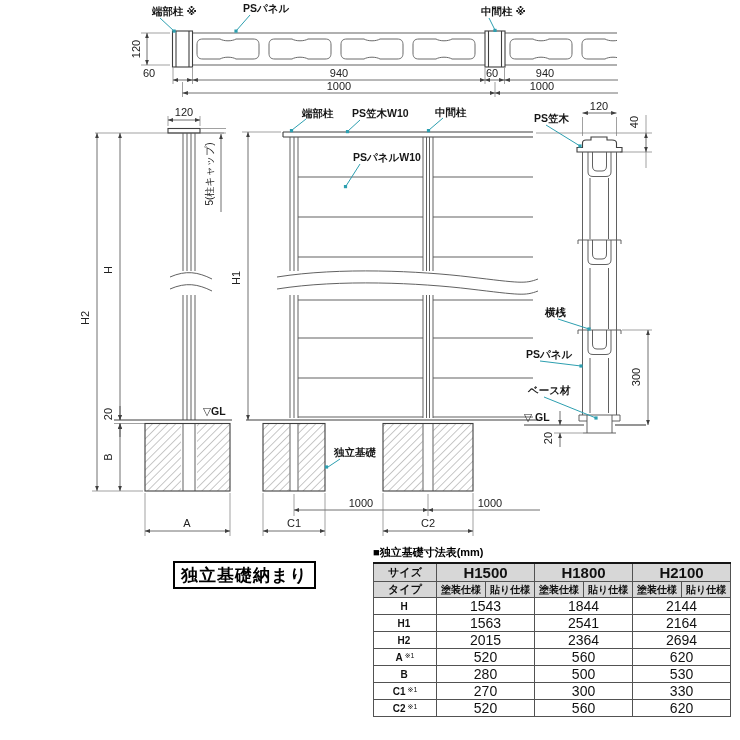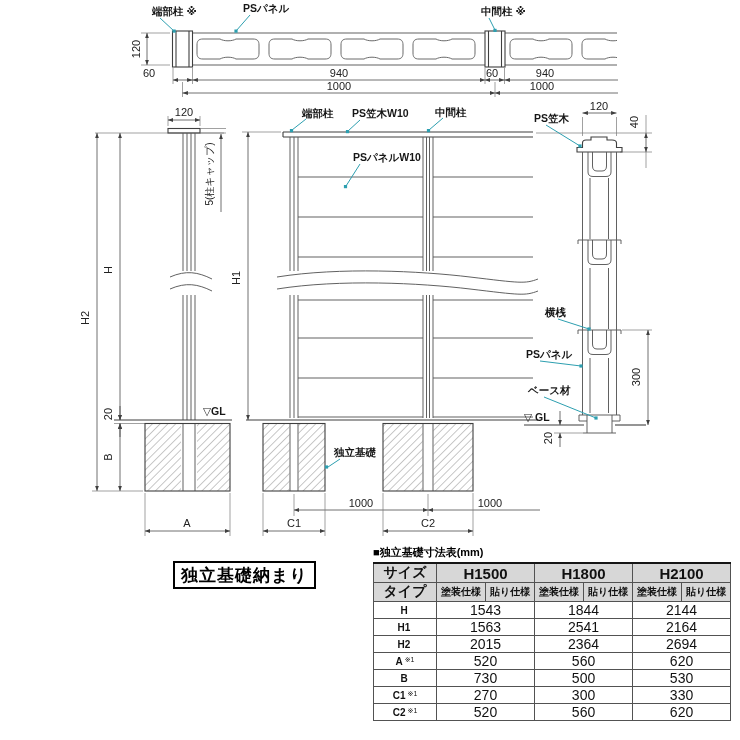--- a/index.html
+++ b/index.html
@@ -18,21 +18,21 @@
 .dns{fill:#222;font-size:10px}
 .capbox{position:absolute;left:173px;top:561px;width:143px;height:28px;border:2px solid #000;
   display:flex;align-items:flex-end;justify-content:center;font-size:17px;font-weight:600;
   letter-spacing:1px;color:#000;background:#fff}
 .tbl-title{position:absolute;left:373px;top:545px;font-size:11px;font-weight:700;color:#000}
 table{position:absolute;left:373px;top:562px;border-collapse:collapse;table-layout:fixed;width:357px;
   border-top:2.2px solid #151515;border-bottom:1.6px solid #151515;background:#fff}
 th,td{border:1px solid #525252;text-align:center;color:#111;white-space:nowrap;overflow:hidden}
 thead tr{height:15px}
 tbody tr{height:17px}
-.hd{background:#d7d7d7;font-size:14px;font-weight:700}
+.hd{background:#d7d7d7;font-size:11px;font-weight:700}
 .sz{font-size:15px}
 .sp{font-size:10px}
 .rl{font-weight:700;font-size:10px;background:#fff}
 td{font-size:14px}
 .nt{font-size:7px;vertical-align:3px;margin-left:2px;font-weight:400}
 .note{position:absolute;font-size:7.6px;color:#111;white-space:nowrap}
 .n1{top:714px;right:5px}
 .n2{top:725px;right:124px}
 </style>
 </head>
@@ -415,21 +415,21 @@
       <td colspan="2">2694</td>
     </tr>
     <tr>
       <th class="rl"><span>A</span><span class="nt">※1</span></th>
       <td colspan="2">520</td>
       <td colspan="2">560</td>
       <td colspan="2">620</td>
     </tr>
     <tr>
       <th class="rl"><span>B</span><span class="nt"></span></th>
-      <td colspan="2">730</td>
+      <td colspan="2">280</td>
       <td colspan="2">500</td>
       <td colspan="2">530</td>
     </tr>
     <tr>
       <th class="rl"><span>C1</span><span class="nt">※1</span></th>
       <td colspan="2">270</td>
       <td colspan="2">300</td>
       <td colspan="2">330</td>
     </tr>
     <tr>

